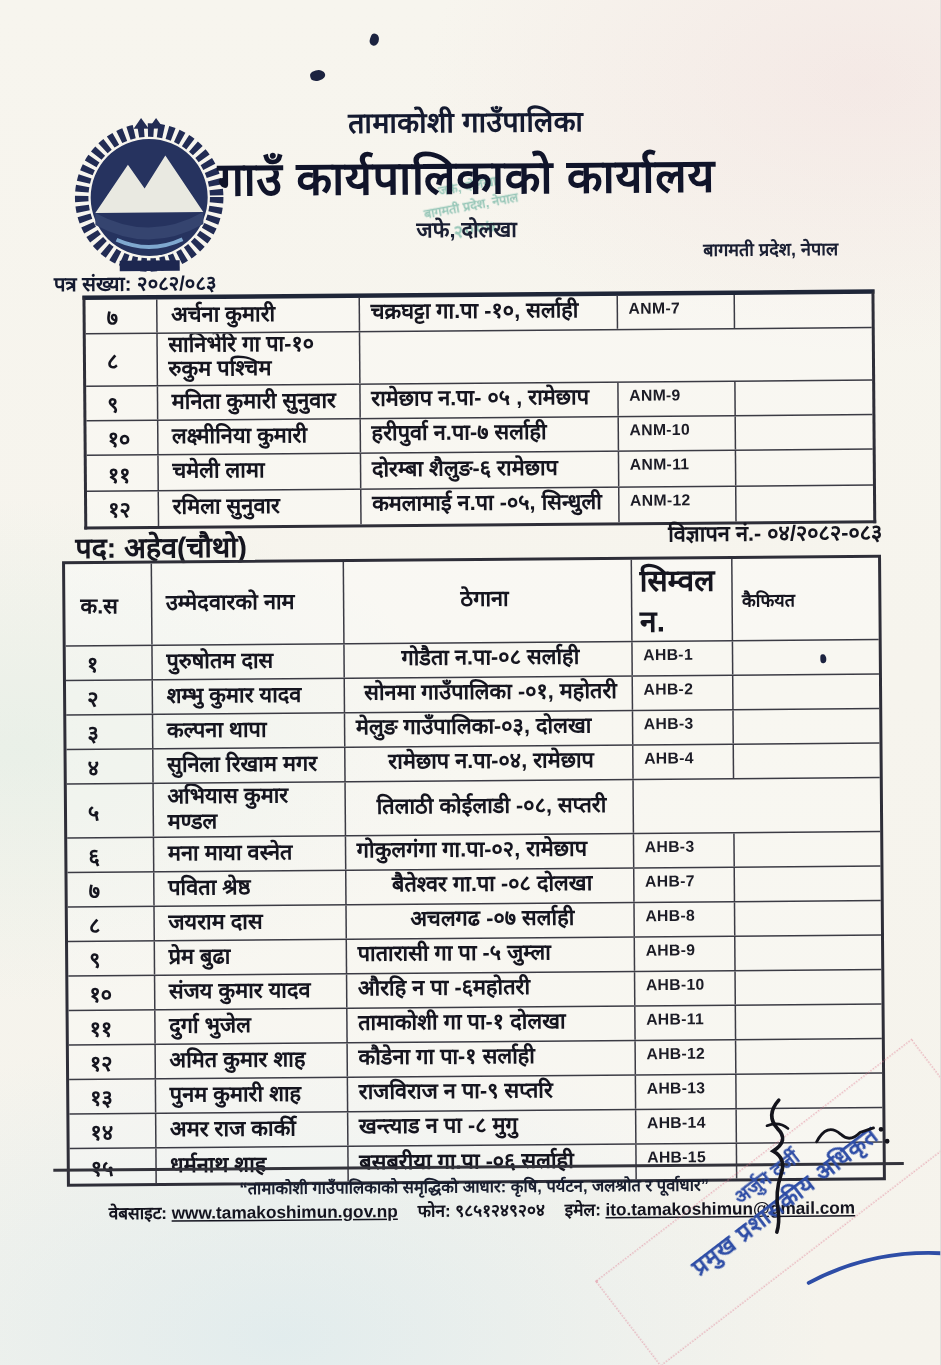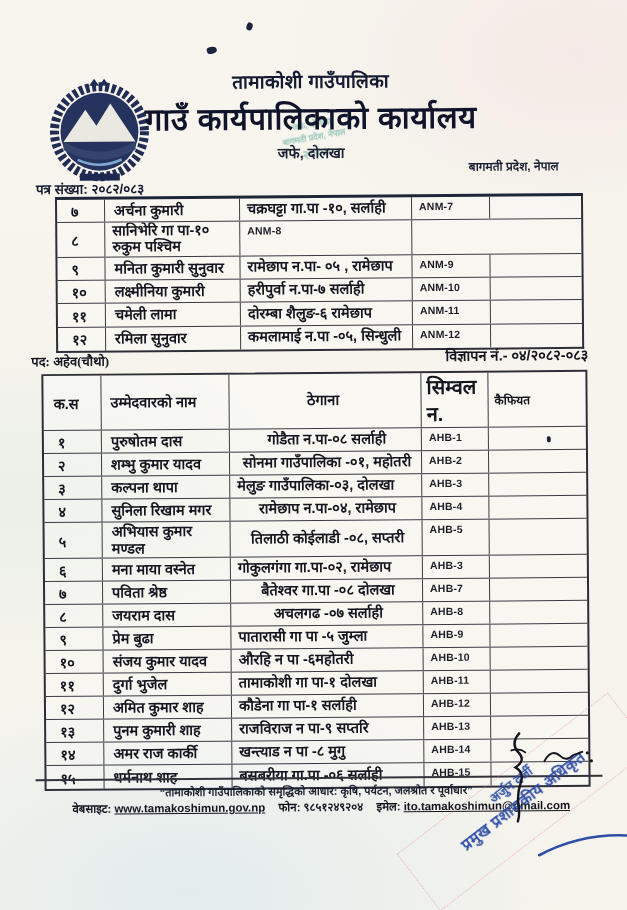--- a/index.html
+++ b/index.html
@@ -45,21 +45,21 @@
   .c-addr{padding:1px 4px 1px 7px;font-size:14.5px;font-weight:bold;line-height:1.1;}
   .c-sym{align-items:flex-start;padding:3px 2px 0 7px;font-size:10.5px;font-weight:bold;color:#1c1c26;letter-spacing:.2px;}
   .c-rem{padding-left:6px;font-size:12px;}
   .t2-head{background:rgba(255,255,255,.15);}
   .t2-head .cell{font-size:14.5px;font-weight:bold;}
   .t2-head .h-sn{padding-left:10px;}
   .t2-head .h-addr{justify-content:center;padding-left:0;}
   .t2-body .t-row:is(:nth-child(1),:nth-child(2),:nth-child(4),:nth-child(5),:nth-child(7),:nth-child(8)) .c-addr{justify-content:center;}
 
   
-  .pos-label{position:absolute;left:32px;top:350px;font-size:13px;font-weight:bold;font-family:Liberation Serif, serif;}
+  .pos-label{position:absolute;left:51px;top:350px;font-size:19px;font-weight:bold;}
   .advert-no{position:absolute;right:38px;top:346px;font-size:14.5px;font-weight:bold;}
 
   
   .foot-line{position:absolute;left:33px;top:777px;width:567px;height:2.2px;background:#33333b;}
   .motto{position:absolute;left:0;top:783px;width:100%;text-align:center;font-size:11px;font-weight:bold;color:#181d2e;}
   .contact{position:absolute;left:0;top:799px;width:100%;text-align:center;font-size:11.5px;font-weight:bold;color:#14141f;}
   .contact .lbl{margin:0 3px 0 10px;}
   .contact .und{text-decoration:underline;}
 
   
@@ -116,21 +116,20 @@
     <div class="cell c-sn">७</div>
     <div class="cell c-name">अर्चना कुमारी</div>
     <div class="cell c-addr">चक्रघट्टा गा.पा -१०, सर्लाही</div>
     <div class="cell c-sym">ANM-7</div>
     <div class="cell c-rem"></div>
   </div>
 
   <div class="t-row">
     <div class="cell c-sn">८</div>
     <div class="cell c-addr">सानिभेरि गा पा-१० रुकुम पश्चिम</div>
-    <div class="cell c-sym">ANM-8</div>
     <div class="cell c-rem"></div>
   </div>
 
   <div class="t-row">
     <div class="cell c-sn">९</div>
     <div class="cell c-name">मनिता कुमारी सुनुवार</div>
     <div class="cell c-addr">रामेछाप न.पा- ०५ , रामेछाप</div>
     <div class="cell c-sym">ANM-9</div>
     <div class="cell c-rem"></div>
   </div>
@@ -202,21 +201,20 @@
     <div class="cell c-name">सुनिला रिखाम मगर</div>
     <div class="cell c-addr">रामेछाप न.पा-०४, रामेछाप</div>
     <div class="cell c-sym">AHB-4</div>
     <div class="cell c-rem"></div>
   </div>
 
   <div class="t-row">
     <div class="cell c-sn">५</div>
     <div class="cell c-name">अभियास कुमार मण्डल</div>
     <div class="cell c-addr">तिलाठी कोईलाडी -०८, सप्तरी</div>
-    <div class="cell c-sym">AHB-5</div>
     <div class="cell c-rem"></div>
   </div>
 
   <div class="t-row">
     <div class="cell c-sn">६</div>
     <div class="cell c-name">मना माया वस्नेत</div>
     <div class="cell c-addr">गोकुलगंगा गा.पा-०२, रामेछाप</div>
     <div class="cell c-sym">AHB-3</div>
     <div class="cell c-rem"></div>
   </div>

